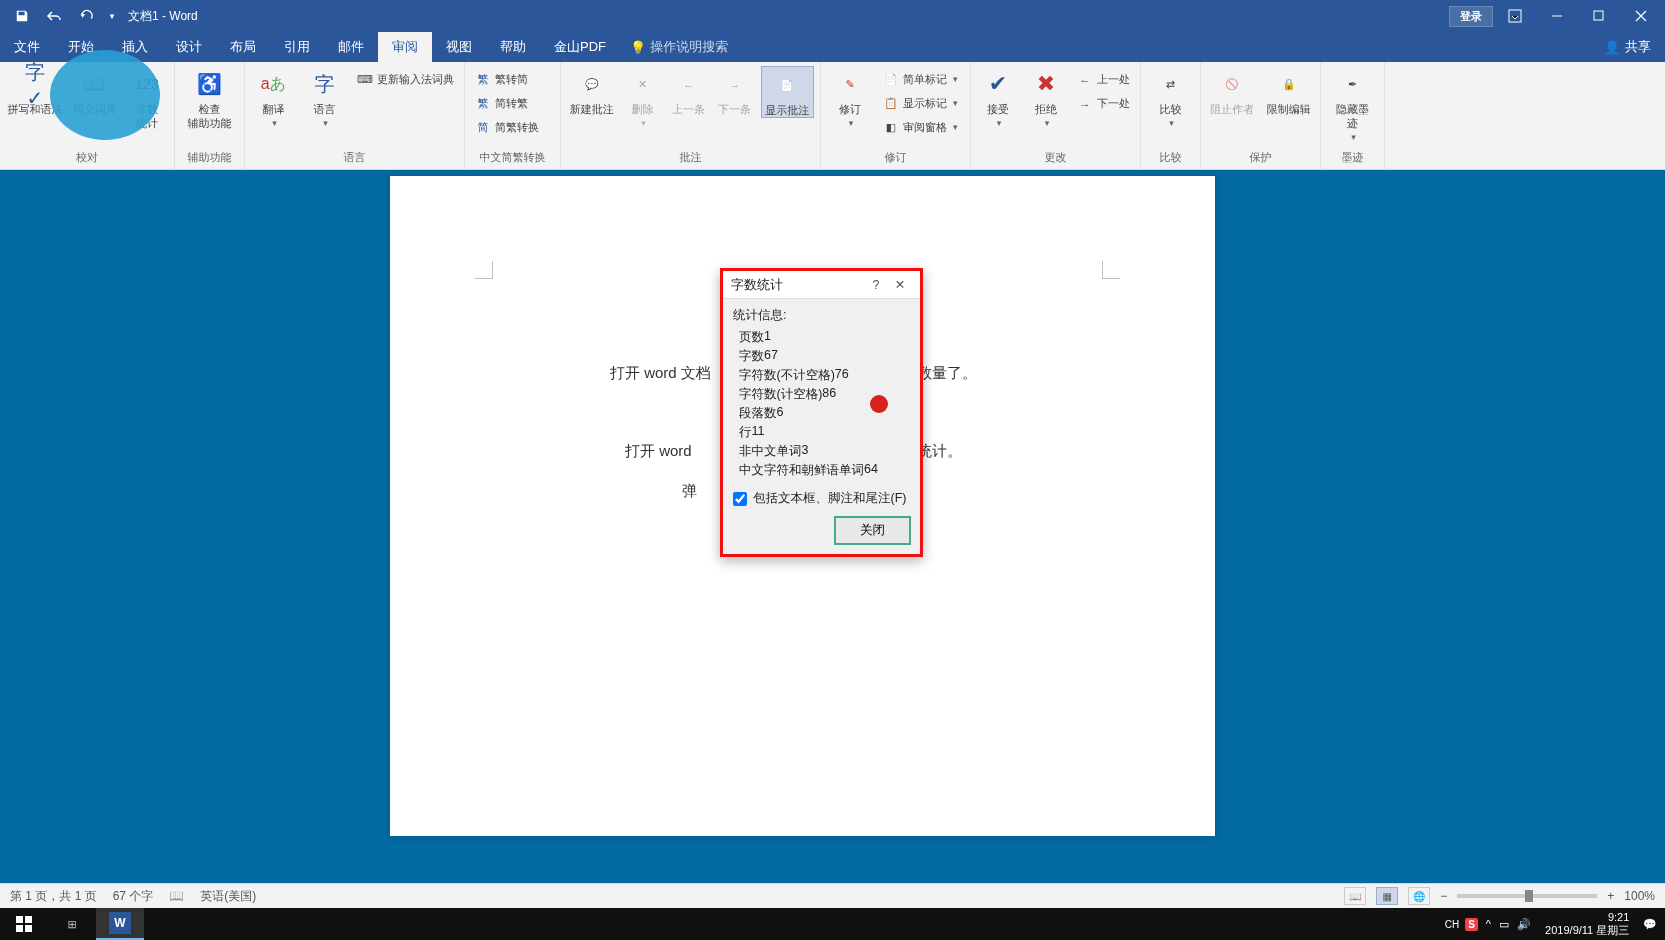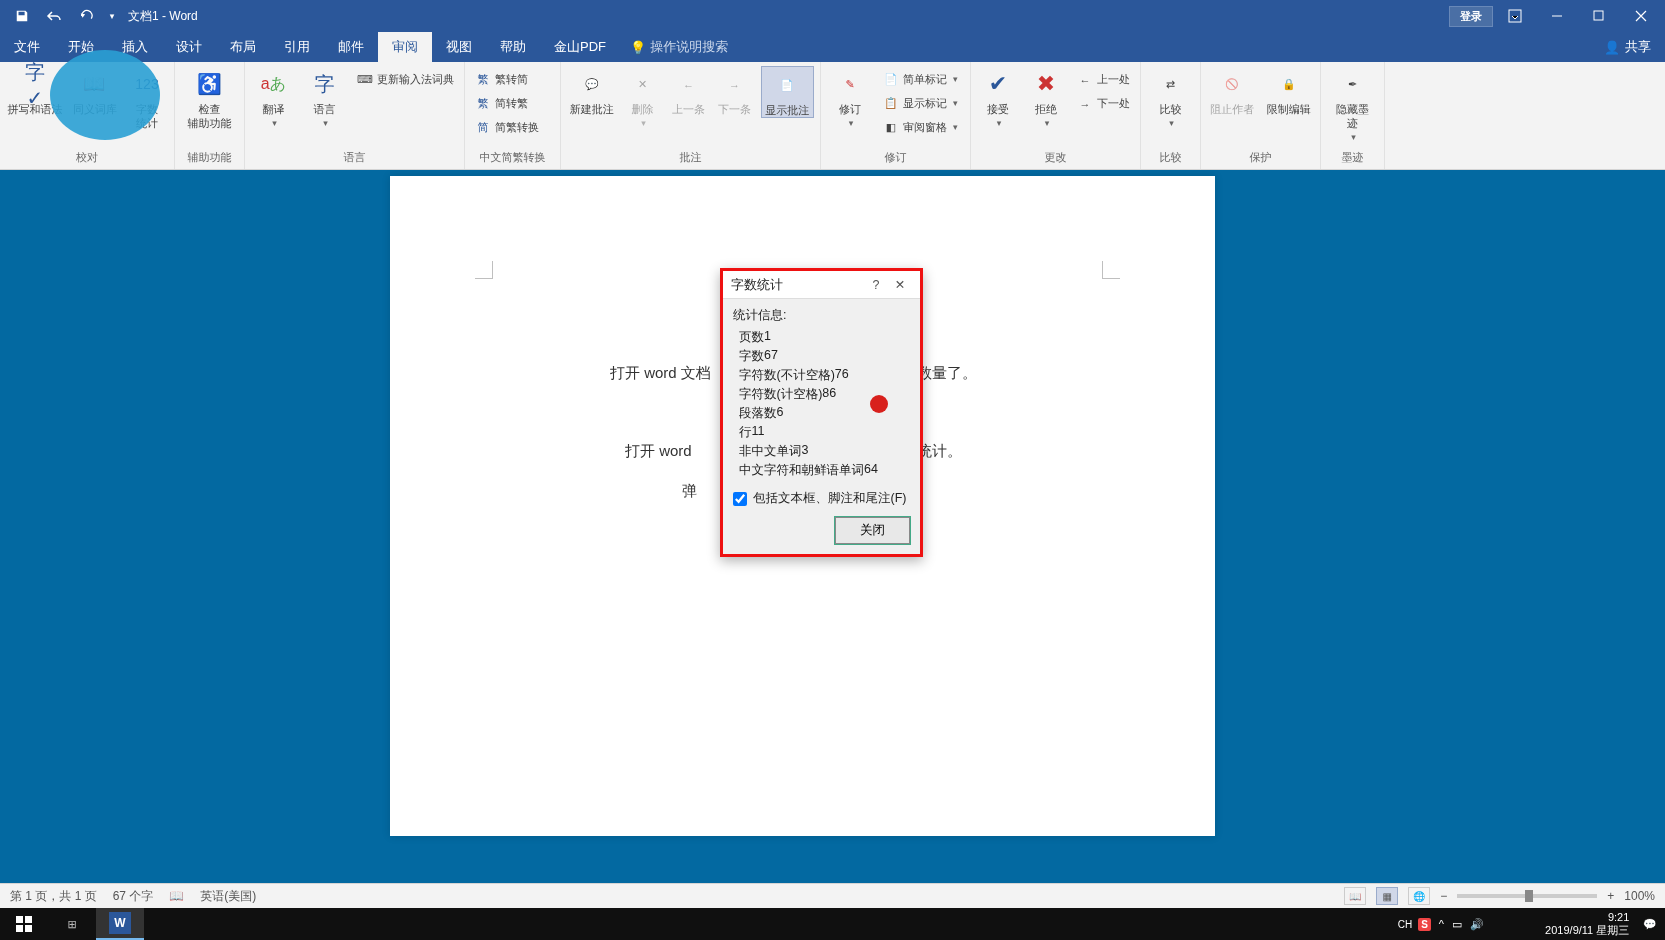--- a/index.html
+++ b/index.html
@@ -68,21 +68,21 @@
 .view-btn.active { background: #d0d7e8; border-color: #9aabcb; }
 .zoom-slider { width: 140px; height: 4px; background: #ccc; position: relative; }
 .zoom-thumb { position: absolute; left: 68px; top: -4px; width: 8px; height: 12px; background: #888; }
 
 
 .taskbar { position: absolute; bottom: 0; left: 0; right: 0; height: 32px; background: #101010; display: flex; align-items: center; color: #fff; font-size: 11px; }
 .task-btn { width: 48px; height: 32px; display: flex; align-items: center; justify-content: center; cursor: pointer; }
 .task-btn.active { background: #333; border-bottom: 2px solid #76b9ed; }
 .tray { margin-left: auto; display: flex; align-items: center; gap: 8px; padding-right: 8px; }
 .tray-group { display: flex; align-items: center; gap: 6px; font-size: 10px; }
-.tray-time { text-align: right; line-height: 13px; font-size: 11px; padding: 0 6px; margin-left: 47px; }
+.tray-time { text-align: right; line-height: 13px; font-size: 11px; padding: 0 6px; }
 
 
 .watermark { position: absolute; left: 50px; top: 50px; z-index: 200; font-size: 56px; font-weight: bold; color: #2aa0d4; text-shadow: 0 0 6px #fff; pointer-events: none; }
 .watermark .shape { width: 110px; height: 90px; background: #2aa0d4; border-radius: 50% 50% 50% 50%; position: relative; opacity: 0.9; }
 </style>
 </head>
 <body>
 
 <div class="title-bar">
   <div class="qat">

